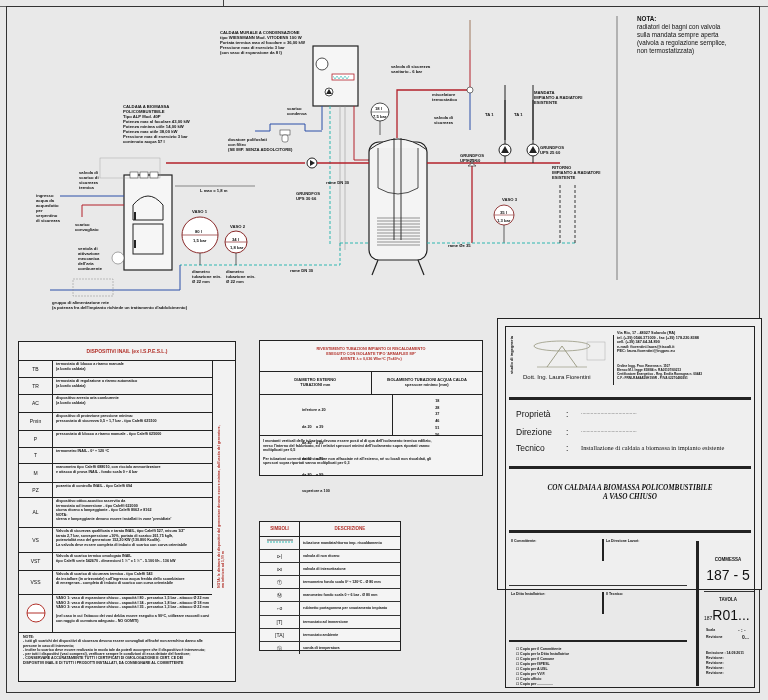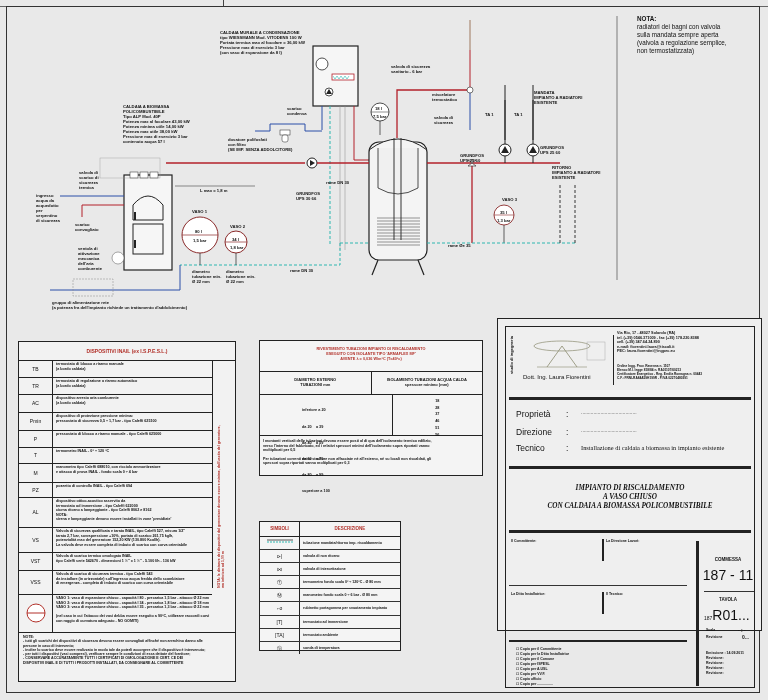--- a/index.html
+++ b/index.html
@@ -31,21 +31,21 @@
   .iso .body .b{text-align:center;}
   .iso .foot{padding:3px;font-size:3.7px;line-height:4.5px;font-weight:bold;}
   
   .sim{position:absolute;left:259px;top:521px;width:142px;height:130px;border:1.2px solid #222;background:#f4f4f4;box-sizing:border-box;}
   .sim .h{display:flex;height:14px;border-bottom:1px solid #222;}
   .sim .h div{font-size:4.5px;font-weight:bold;color:#b2312a;line-height:14px;text-align:center;}
   .sim .r{display:flex;height:12.1px;border-bottom:1px solid #333;}
   .sim .s{width:39px;border-right:1px solid #222;text-align:center;font-size:5px;line-height:12px;}
   .sim .d{flex:1;font-size:3.6px;line-height:12px;font-weight:bold;padding-left:3px;white-space:nowrap;overflow:hidden;}
   
-  .tb{position:absolute;left:497px;top:318px;width:265px;height:313px;border:1.2px solid #222;background:#efefef;box-sizing:border-box;}
+  .tb{position:absolute;left:497px;top:318px;width:265px;height:272px;border:1.2px solid #222;background:#efefef;box-sizing:border-box;}
   .tb .inner{position:absolute;left:7px;top:7px;width:250px;height:362px;border:1px solid #222;box-sizing:border-box;}
   .logo{position:absolute;left:3px;top:5px;width:103px;height:62px;}
   .addr{position:absolute;left:111px;top:4px;font-size:3.8px;line-height:4.6px;font-weight:bold;}
   .addr2{position:absolute;left:111px;top:37px;font-size:3.2px;line-height:4px;font-weight:bold;}
   .thick{position:absolute;left:3px;height:3px;background:#222;}
   .fld{position:absolute;left:10px;font-size:8.5px;}
   .fld .v{position:absolute;left:65px;top:0;white-space:nowrap;}
   .big{position:absolute;left:0;width:100%;text-align:center;font-family:"Liberation Serif",serif;font-style:italic;font-weight:bold;font-size:7.2px;line-height:9px;}
   .small{position:absolute;font-size:3.5px;font-weight:bold;}
   .vline{position:absolute;width:1.5px;background:#222;}
@@ -438,23 +438,22 @@
         <div>Elenco M.I. legge 818/84 n. RA01107I00213</div>
         <div>Certificatore Energetico - Reg. Emilia Romagna n. 00443</div>
         <div>C.F.: FRNLRA84A59H199R  -  P.IVA 02270480391</div>
     </div>
     <div class="thick" style="top:70px;width:242px;"></div>
     <div class="fld" style="top:82px;"><span>Proprietà</span><span style="position:absolute;left:50px">:</span><span class="v" style="font-size:5px">........................................</span></div>
     <div class="fld" style="top:100px;"><span>Direzione</span><span style="position:absolute;left:50px">:</span><span class="v" style="font-size:5px">........................................</span></div>
     <div class="fld" style="top:116px;"><span>Tecnico</span><span style="position:absolute;left:50px">:</span><span class="v" style="font-family:'Liberation Serif',serif;font-size:6.4px;top:1px;">Installazione di caldaia a biomassa in impianto esistente</span></div>
     <div class="thick" style="top:139px;width:242px;"></div>
     <div class="big" style="top:157px;">
-      <div>IMPIANTO DI RISCALDAMENTO</div>
+        <div>CON CALDAIA A BIOMASSA POLICOMBUSTIBILE</div>
         <div>A VASO CHIUSO</div>
-        <div>CON CALDAIA A BIOMASSA POLICOMBUSTIBILE</div>
     </div>
     <div class="thick" style="top:203px;width:242px;"></div>
     <div class="small" style="left:5px;top:212px;">Il Committente:</div>
     <div class="vline" style="left:96px;top:212px;height:22px;"></div>
     <div class="small" style="left:100px;top:212px;">La Direzione Lavori:</div>
     <div class="hline" style="left:3px;top:258px;width:178px;"></div>
     <div class="small" style="left:5px;top:265px;">La Ditta Installatrice:</div>
     <div class="vline" style="left:96px;top:265px;height:22px;"></div>
     <div class="small" style="left:100px;top:265px;">Il Tecnico:</div>
     <div class="thick" style="top:313px;width:178px;height:2px;"></div>
@@ -463,21 +462,21 @@
         <div>☐ Copia per la Ditta Installatrice</div>
         <div>☐ Copia per il Comune</div>
         <div>☐ Copia per ISPESL</div>
         <div>☐ Copia per A.USL</div>
         <div>☐ Copia per VV.F.</div>
         <div>☐ Copia ufficio</div>
         <div>☐ Copia per ................</div>
     </div>
     <div class="vline" style="left:190px;top:214px;height:145px;width:2.5px;"></div>
     <div style="position:absolute;left:196px;top:230px;width:52px;text-align:center;font-size:4.5px;font-weight:bold;">COMMESSA</div>
-    <div style="position:absolute;left:196px;top:240px;width:52px;text-align:center;font-size:14px;">187 - 11</div>
+    <div style="position:absolute;left:196px;top:240px;width:52px;text-align:center;font-size:14px;">187 - 5</div>
     <div class="hline" style="left:198px;top:264px;width:50px;"></div>
     <div style="position:absolute;left:196px;top:270px;width:52px;text-align:center;font-size:4.5px;font-weight:bold;">TAVOLA</div>
     <div style="position:absolute;left:198px;top:280px;width:52px;font-size:14px;white-space:nowrap;"><span style="font-size:5px">187</span><span>R01...</span></div>
     <div class="small" style="left:200px;top:301px;">Scala</div>
     <div class="small" style="left:232px;top:300px;font-size:5px;">- : -</div>
     <div class="small" style="left:200px;top:308px;">Revisione</div>
     <div class="small" style="left:236px;top:307px;font-size:5px;">0...</div>
     <div class="small" style="left:200px;top:324px;line-height:5px;">
       <div>Emissione : 14.09.2011</div>
         <div>Revisione:</div>

